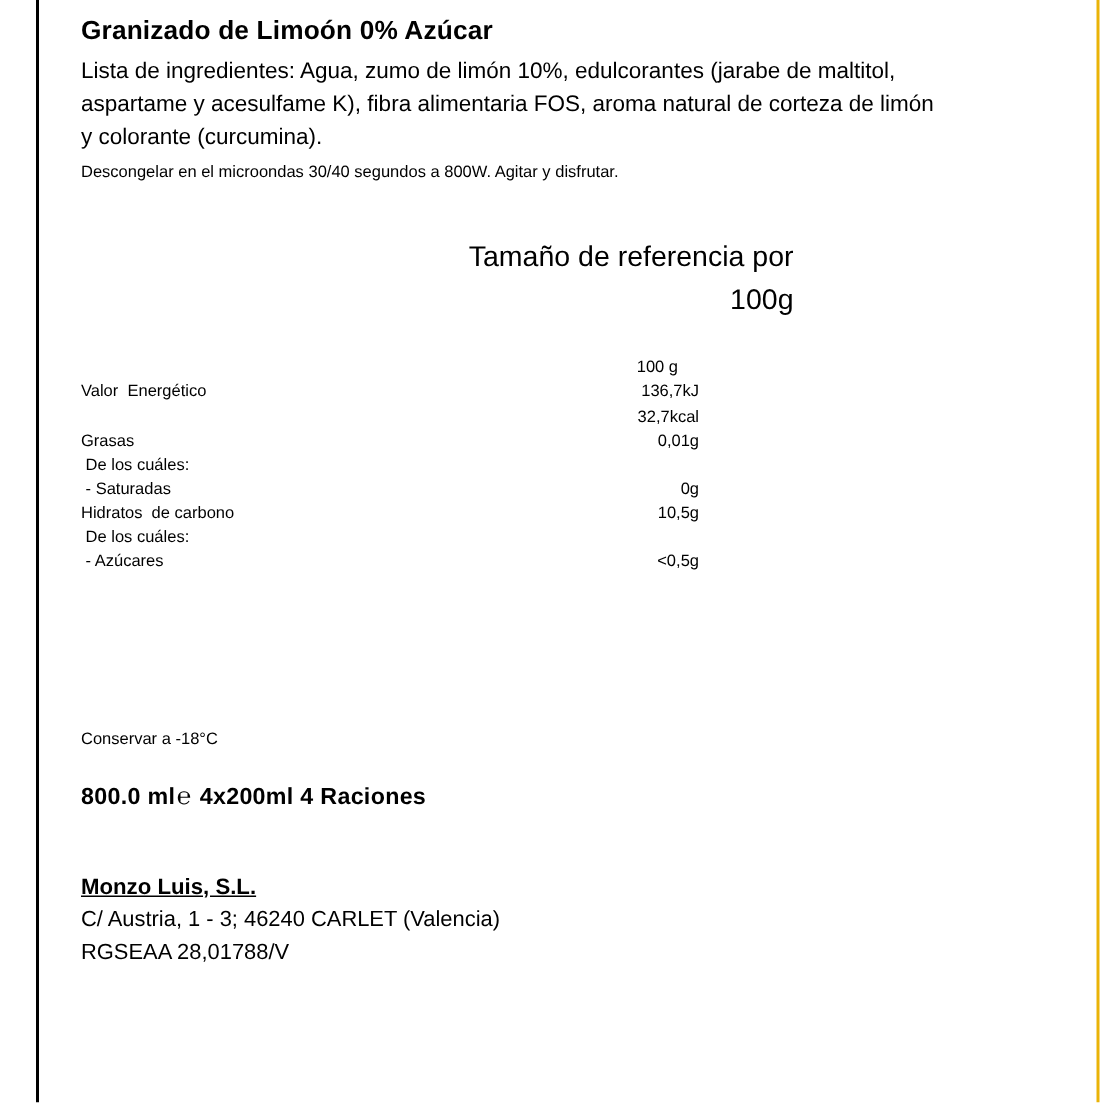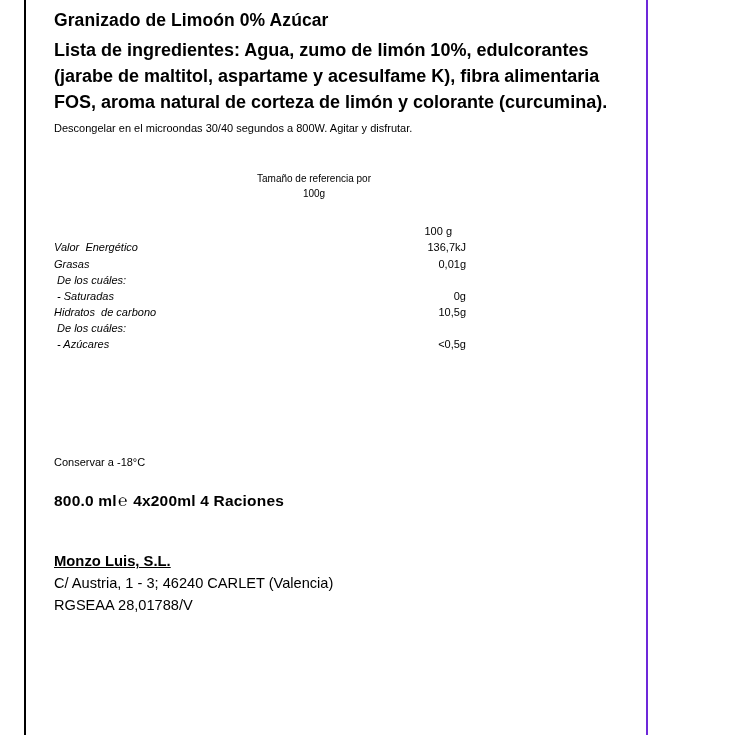--- a/index.html
+++ b/index.html
@@ -12,70 +12,68 @@
     height: 735px;
     font-family: "Liberation Sans", sans-serif;
     color: #000000;
     position: relative;
     overflow: hidden;
   }
   #label {
     position: absolute;
     left: 24px;
     top: 0px;
-    width: 624px;
+    width: 709px;
     height: 735px;
     border-left: 2px solid #000;
-    border-right: 2px solid #6d28d9;
+    border-right: 2px solid #eab308;
     box-sizing: border-box;
     padding: 8px 22px 0 28px;
   }
   .title {
     font-size: 17.5px;
     font-weight: bold;
     letter-spacing: 0.1px;
     margin: 2px 0 6px 0;
     line-height: 1.2;
   }
   .ingredients {
-    font-size: 18px;
+    font-size: 15px;
     line-height: 1.45;
     width: 580px;
     margin-bottom: 2px;
-    font-weight: bold;
   }
   .instructions {
     font-size: 11px;
     line-height: 1.45;
     width: 600px;
     margin-top: 6px;
   }
   .ref-header {
     margin-top: 34px;
-    text-align: center;
-    font-size: 10px;
+    text-align: right;
+    font-size: 19px;
     line-height: 1.5;
     width: 430px;
     margin-left: 45px;
   }
   .nutri-table {
     margin-top: 22px;
     border-collapse: collapse;
     width: 430px;
   }
   .nutri-table td {
     font-size: 11px;
     padding: 0;
     line-height: 1.47;
     vertical-align: top;
   }
   .col-name {
     width: 255px;
     white-space: pre;
-    font-style: italic;
   }
   .col-val {
     width: 175px;
     text-align: right;
     padding-right: 18px !important;
     white-space: pre;
   }
   .col-head {
     text-align: right;
     padding-right: 32px !important;
@@ -130,20 +128,24 @@
     <tbody>
       <tr>
         <td class="col-name"></td>
         <td class="col-val col-head">100 g</td>
       </tr>
       <tr>
         <td class="col-name">Valor  Energético</td>
         <td class="col-val">136,7kJ</td>
       </tr>
       <tr>
+        <td class="col-name"></td>
+        <td class="col-val">32,7kcal</td>
+      </tr>
+      <tr>
         <td class="col-name">Grasas</td>
         <td class="col-val">0,01g</td>
       </tr>
       <tr>
         <td class="col-name"> De los cuáles:</td>
         <td class="col-val"></td>
       </tr>
       <tr>
         <td class="col-name"> - Saturadas</td>
         <td class="col-val">0g</td>

